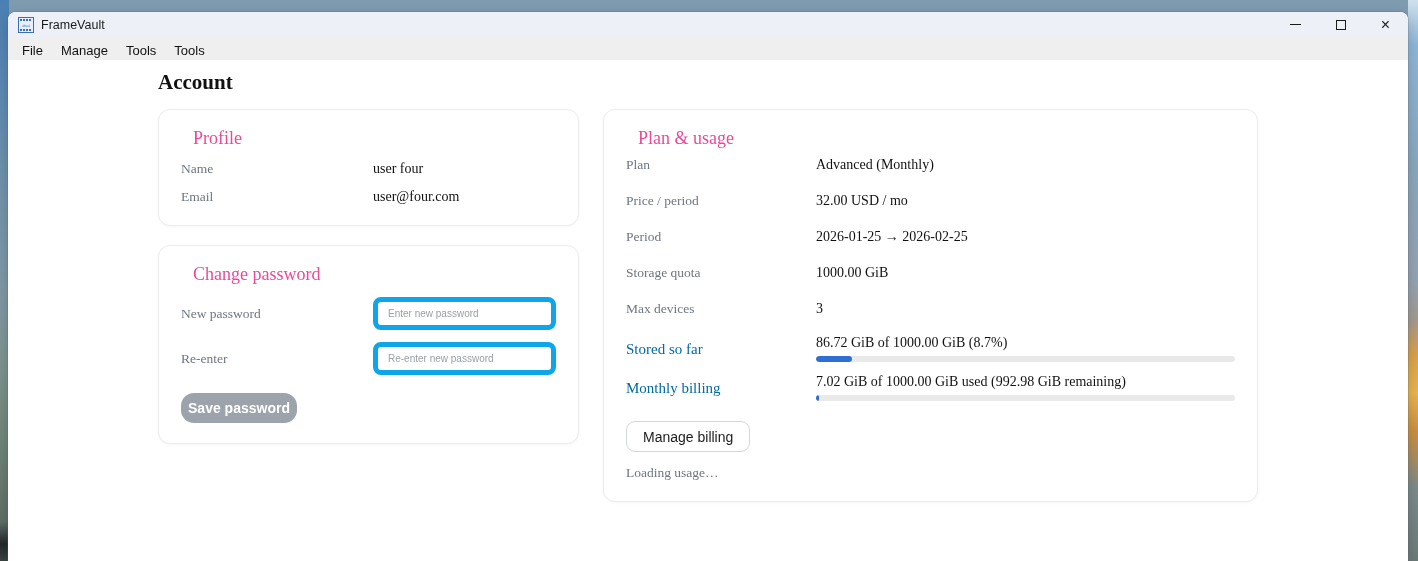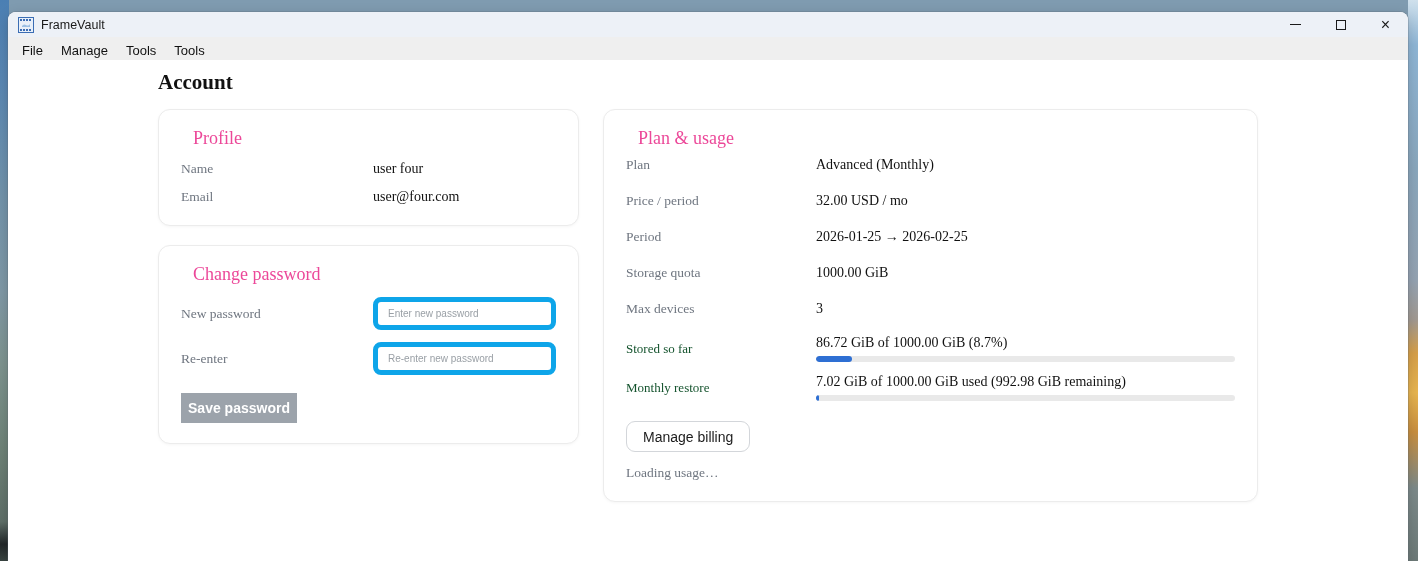--- a/index.html
+++ b/index.html
@@ -100,33 +100,33 @@
     border: 5px solid #0ea5e9; border-radius: 8px;
     padding: 0 10px;
     font-family: "Liberation Sans", sans-serif;
     font-size: 10px; color: #111;
     outline: none;
   }
   .pw-input::placeholder { color: #9aa0a6; }
   .save-btn {
     margin-top: 18px;
     width: 116px; height: 30px;
-    background: #9ca3ab; border: none; border-radius: 0;
+    background: #9ca3ab; border: none; border-radius: 13px;
     color: #ffffff; font-family: "Liberation Sans", sans-serif;
     font-size: 14px; font-weight: bold;
     cursor: pointer;
   }
 
   
   .plan-card { width: 655px; }
   .plan-row { display: flex; align-items: baseline; min-height: 28px; margin-top: 8px; }
   .plan-label { width: 190px; flex: 0 0 190px; font-size: 13.5px; color: #6f7680; }
   .plan-value { font-size: 14px; color: #111; }
   .usage-row { display: flex; margin-top: 4px; }
-  .usage-label { width: 190px; flex: 0 0 190px; font-size: 13px; color: #14532d; padding-top: 8px; font-family: Liberation Serif, serif; }
+  .usage-label { width: 190px; flex: 0 0 190px; font-size: 15px; color: #0369a1; padding-top: 8px; font-family: Liberation Serif, serif; }
   .usage-right { flex: 1 1 auto; }
   .usage-text { font-size: 14px; color: #111; }
   .bar-track {
     margin-top: 5px; height: 6px; width: 100%;
     background: #e9e9e9; border-radius: 3px; overflow: hidden;
   }
   .bar-fill { height: 100%; background: #2e6fd3; border-radius: 3px; }
 
   .billing-btn {
     margin-top: 20px;
@@ -245,21 +245,21 @@
           <span class="usage-label">Stored so far</span>
           <span class="usage-right">
             <span class="usage-text">86.72 GiB of 1000.00 GiB (8.7%)</span>
             <span class="bar-track" style="display:block">
               <span class="bar-fill" style="display: block; width: 8.7%;"></span>
             </span>
           </span>
         </div>
 
         <div class="usage-row" style="margin-top:10px">
-          <span class="usage-label">Monthly restore</span>
+          <span class="usage-label">Monthly billing</span>
           <span class="usage-right">
             <span class="usage-text">7.02 GiB of 1000.00 GiB used (992.98 GiB remaining)</span>
             <span class="bar-track" style="display:block">
               <span class="bar-fill" style="display: block; width: 0.7%;"></span>
             </span>
           </span>
         </div>
 
         <button class="billing-btn">Manage billing</button>
         <div class="status-text">Loading usage…</div>

